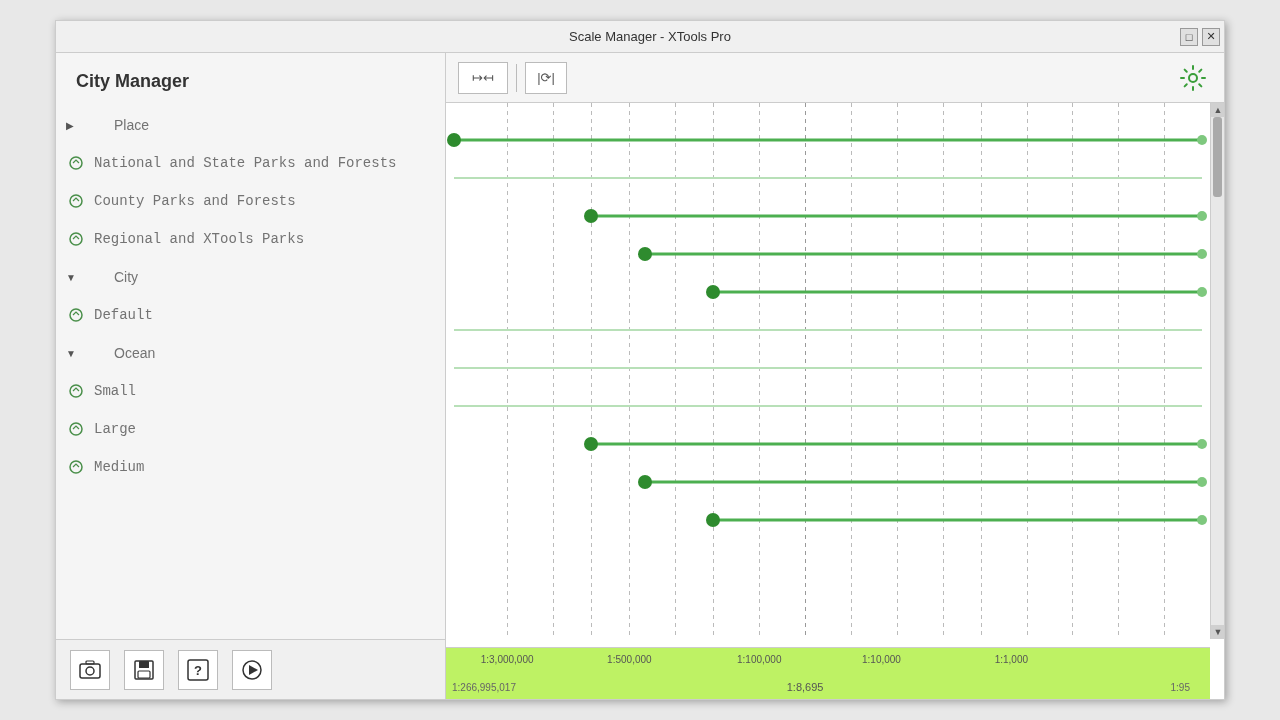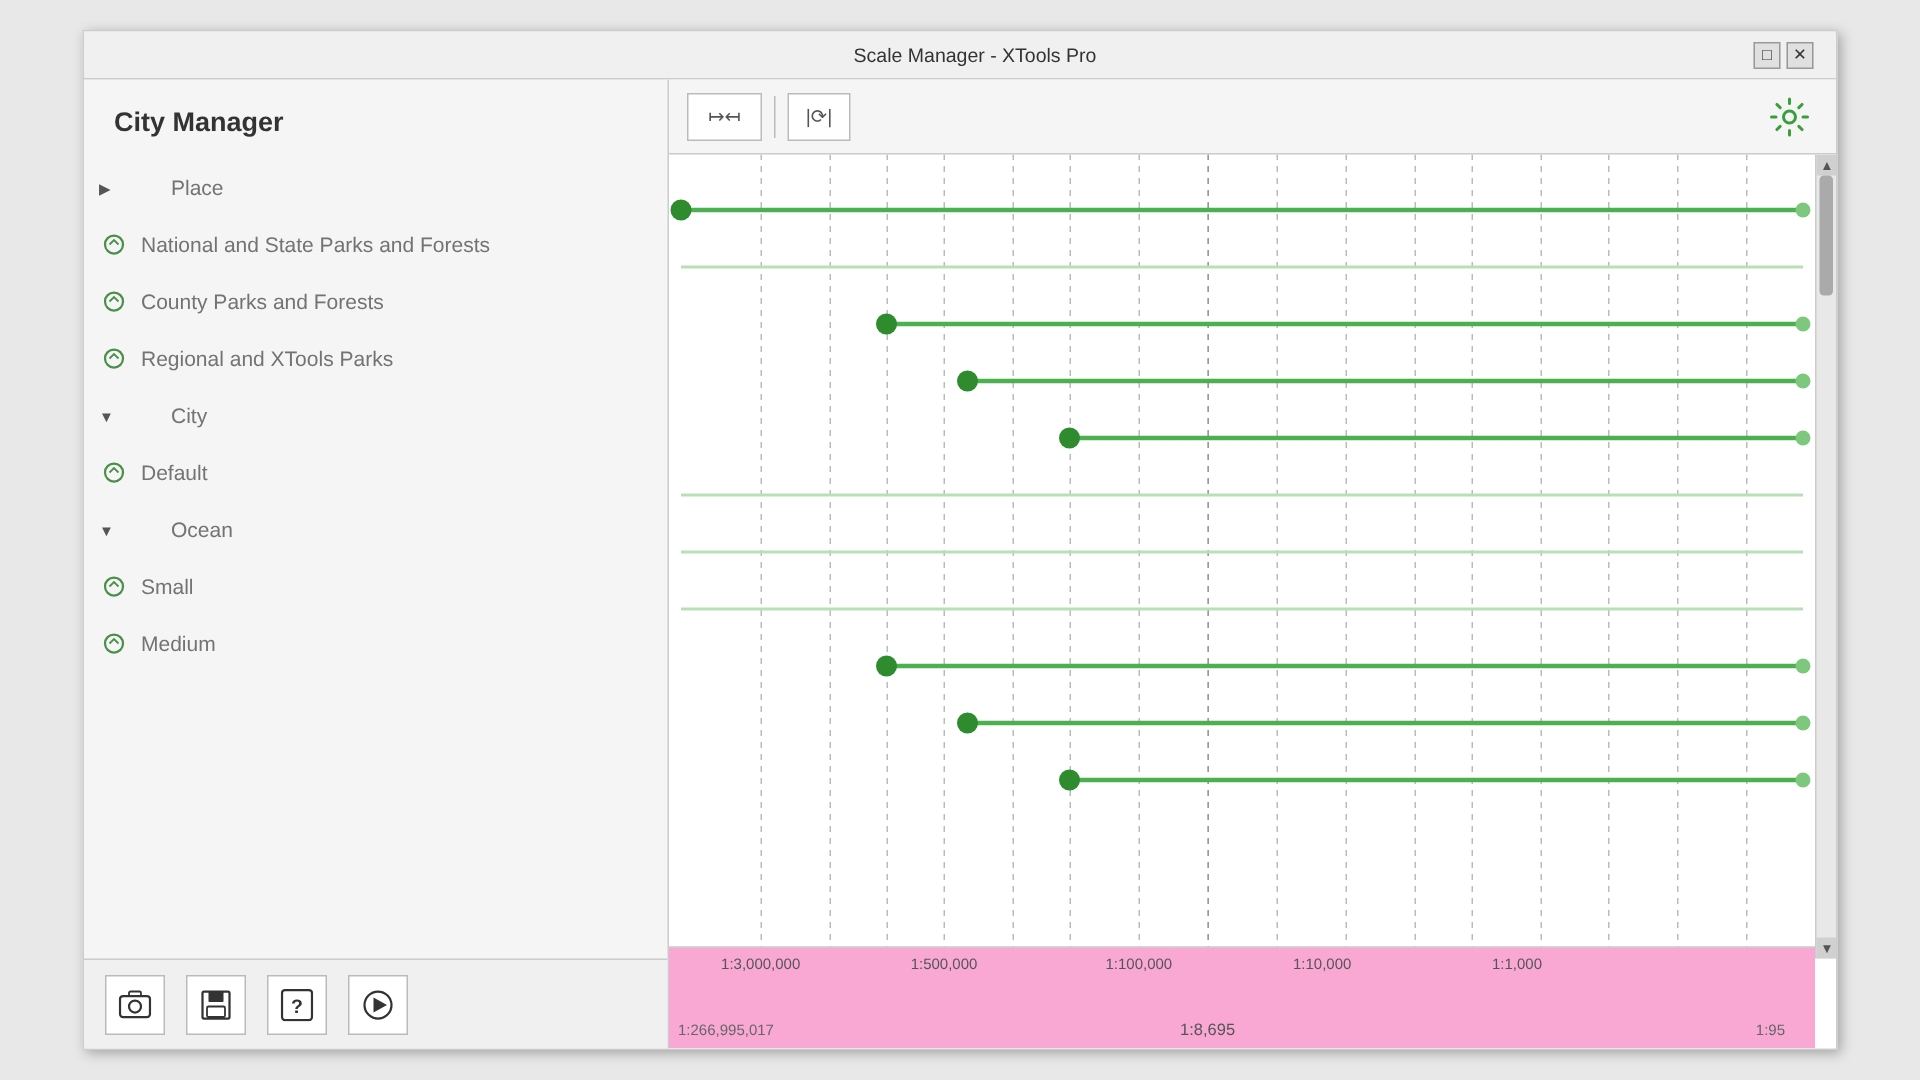--- a/index.html
+++ b/index.html
@@ -18,21 +18,21 @@
       flex-direction: column;
     }
 
     .title-bar {
       height: 32px;
       background: #f0f0f0;
       border-bottom: 1px solid #ccc;
       display: flex;
       align-items: center;
       justify-content: space-between;
-      padding: 0 15px;
+      padding: 0 4px;
       flex-shrink: 0;
     }
 
     .title-bar-title {
       font-size: 13px;
       color: #333;
       flex: 1;
       text-align: center;
     }
 
@@ -91,20 +91,21 @@
       cursor: pointer;
       font-size: 14px;
       color: #737373;
     }
 
     .tree-item.group {
       font-weight: 500;
     }
 
     .tree-item.child {
+      font-family: Liberation Mono, monospace;
     }
 
     .expand-arrow {
       width: 18px;
       font-size: 12px;
       color: #555;
       margin-right: 6px;
     }
 
     .expand-arrow.expanded::before { content: '▼'; font-size: 10px; }
@@ -313,23 +314,23 @@
       cursor: pointer;
       background: #d0d0d0;
     }
 
     
     .scale-axis {
       position: absolute;
       bottom: 0;
       left: 0;
       right: 14px;
-      height: 68px;
+      height: 52px;
       border-top: 1px solid #ccc;
-      background: #f9a8d4;
+      background: #bef264;
     }
 
     .axis-labels {
       display: flex;
       position: absolute;
       top: 6px;
       left: 0;
       right: 0;
       height: 20px;
     }
@@ -449,20 +450,29 @@
         <div class="tree-item child">
           <span class="layer-icon">
             <svg viewBox="0 0 16 16" fill="none" xmlns="http://www.w3.org/2000/svg">
               <circle cx="8" cy="8" r="6" stroke="#4a8f4a" stroke-width="1.5" fill="none"></circle>
               <path d="M5 8 L8 5 L11 8" stroke="#4a8f4a" stroke-width="1.2" fill="none"></path>
             </svg>
           </span>
           <span>Small</span>
         </div>
 
+        <div class="tree-item child">
+          <span class="layer-icon">
+            <svg viewBox="0 0 16 16" fill="none" xmlns="http://www.w3.org/2000/svg">
+              <circle cx="8" cy="8" r="6" stroke="#4a8f4a" stroke-width="1.5" fill="none"></circle>
+              <path d="M5 8 L8 5 L11 8" stroke="#4a8f4a" stroke-width="1.2" fill="none"></path>
+            </svg>
+          </span>
+          <span>Large</span>
+        </div>
 
         <div class="tree-item child">
           <span class="layer-icon">
             <svg viewBox="0 0 16 16" fill="none" xmlns="http://www.w3.org/2000/svg">
               <circle cx="8" cy="8" r="6" stroke="#4a8f4a" stroke-width="1.5" fill="none"></circle>
               <path d="M5 8 L8 5 L11 8" stroke="#4a8f4a" stroke-width="1.2" fill="none"></path>
             </svg>
           </span>
           <span>Medium</span>
         </div>

